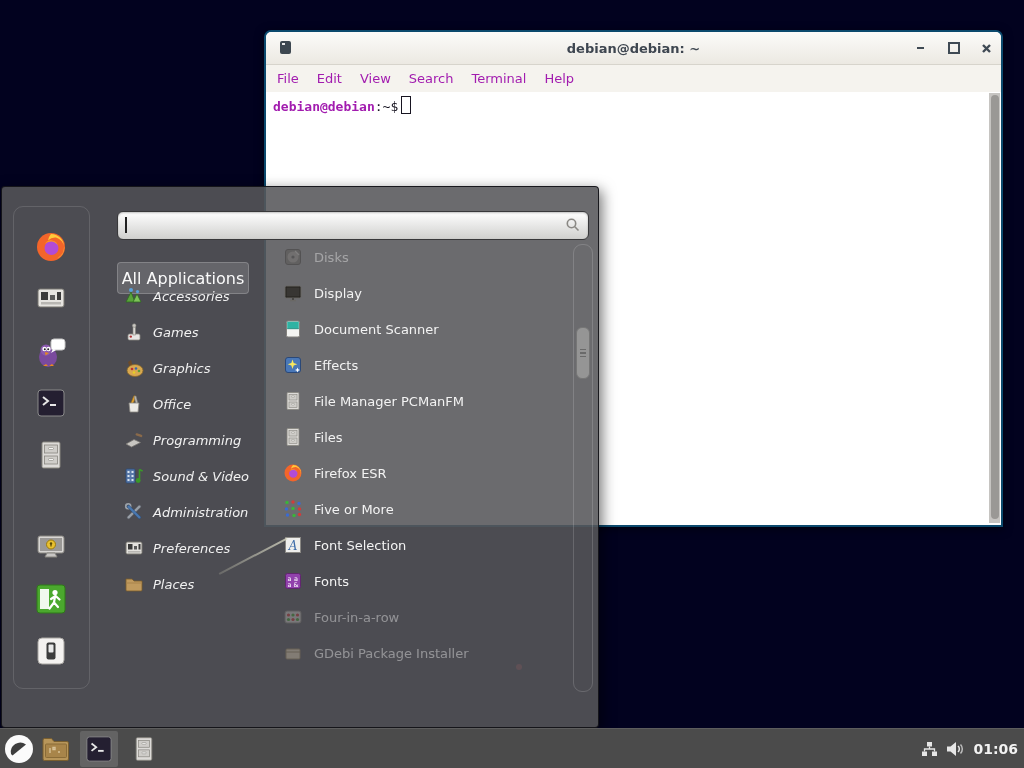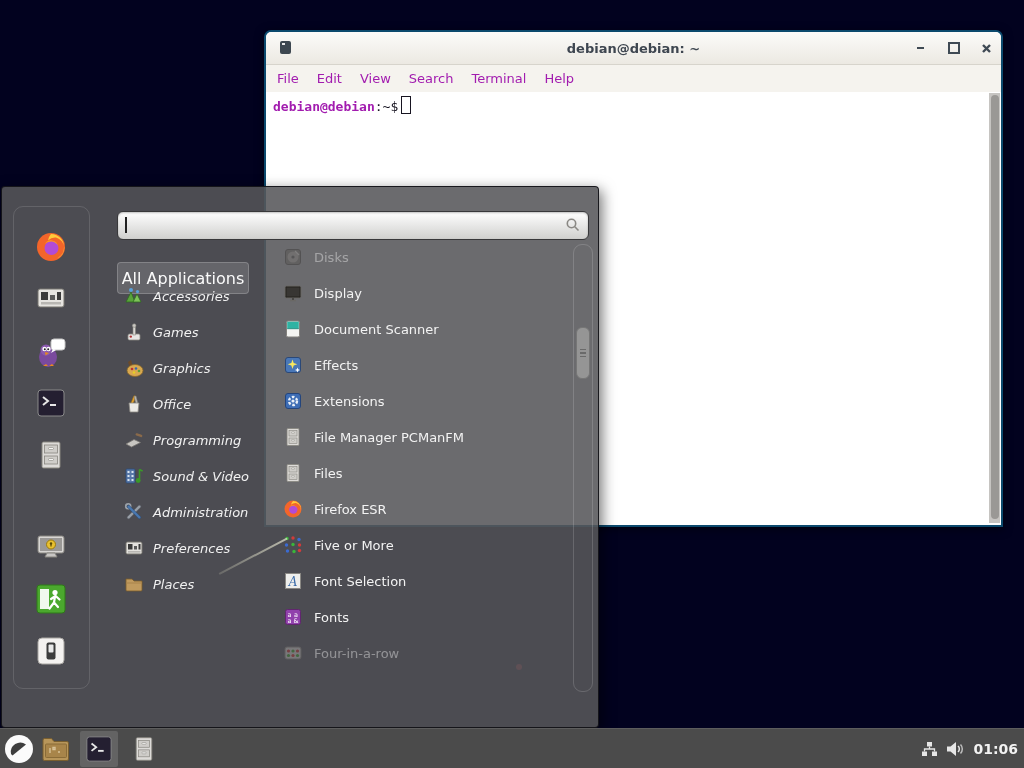--- a/index.html
+++ b/index.html
@@ -355,30 +355,20 @@
               <rect x="2.5" y="2.5" width="15" height="15" rx="2.5" fill="#4a78b8" stroke="#2a4878"></rect>
               <path d="M9.5 4.5 l1.2 3.6 3.6 1.2 -3.6 1.2 -1.2 3.6 -1.2 -3.6 -3.6 -1.2 3.6 -1.2Z" fill="#f8e860"></path>
               <path d="M14.5 12.5 l.7 1.8 1.8 .7 -1.8 .7 -.7 1.8 -.7 -1.8 -1.8 -.7 1.8 -.7Z" fill="#ffffff"></path>
             </svg>
           </span>
         <span>Effects</span>
       </div>
       <div class="app">
         <span class="ic">
             <svg width="20" height="20" viewBox="0 0 20 20">
-              <rect x="2.5" y="2.5" width="15" height="15" rx="2.5" fill="#3d6db5" stroke="#24457c"></rect>
-              <circle cx="10" cy="10" r="4" fill="none" stroke="#e9f0f8" stroke-width="2.4" stroke-dasharray="2.6 1.7"></circle>
-              <circle cx="10" cy="10" r="1.6" fill="#e9f0f8"></circle>
-            </svg>
-          </span>
-        <span>Extensions</span>
-      </div>
-      <div class="app">
-        <span class="ic">
-            <svg width="20" height="20" viewBox="0 0 20 20">
               <rect x="4" y="1.5" width="12" height="17" rx="1" fill="#dddbd8" stroke="#88867f" stroke-width=".8"></rect>
               <rect x="6" y="3.5" width="8" height="5.5" fill="#cfcdc9" stroke="#88867f" stroke-width=".6"></rect>
               <rect x="6" y="11" width="8" height="5.5" fill="#cfcdc9" stroke="#88867f" stroke-width=".6"></rect>
               <rect x="8.5" y="5" width="3" height="1.4" rx=".7" fill="#f6f6f4" stroke="#88867f" stroke-width=".5"></rect>
               <rect x="8.5" y="12.5" width="3" height="1.4" rx=".7" fill="#f6f6f4" stroke="#88867f" stroke-width=".5"></rect>
             </svg>
           </span>
         <span>File Manager PCManFM</span>
       </div>
       <div class="app">
@@ -447,20 +437,29 @@
               <rect x="2" y="4" width="16" height="12" rx="2" fill="#b8b6b2" stroke="#76746e"></rect>
               <circle cx="5.5" cy="8" r="1.6" fill="#b03030"></circle>
               <circle cx="10" cy="8" r="1.6" fill="#3a8a2a"></circle>
               <circle cx="14.5" cy="8" r="1.6" fill="#b03030"></circle>
               <circle cx="5.5" cy="12.5" r="1.6" fill="#3a8a2a"></circle>
               <circle cx="10" cy="12.5" r="1.6" fill="#b03030"></circle>
               <circle cx="14.5" cy="12.5" r="1.6" fill="#3a8a2a"></circle>
             </svg>
           </span>
         <span>Four-in-a-row</span>
+      </div>
+      <div class="app dimmed">
+        <span class="ic">
+            <svg width="20" height="20" viewBox="0 0 20 20">
+              <rect x="3" y="6" width="14" height="10" rx="1" fill="#cdbfa3" stroke="#8a7a58"></rect>
+              <path d="M3 9 h14" stroke="#8a7a58"></path>
+            </svg>
+          </span>
+        <span>GDebi Package Installer</span>
       </div>
     </div>
 
     <div class="list-scrolltrack">
       <div class="list-scrollthumb">
         <span class="grip"></span>
         <span class="grip"></span>
         <span class="grip"></span>
       </div>
     </div>

